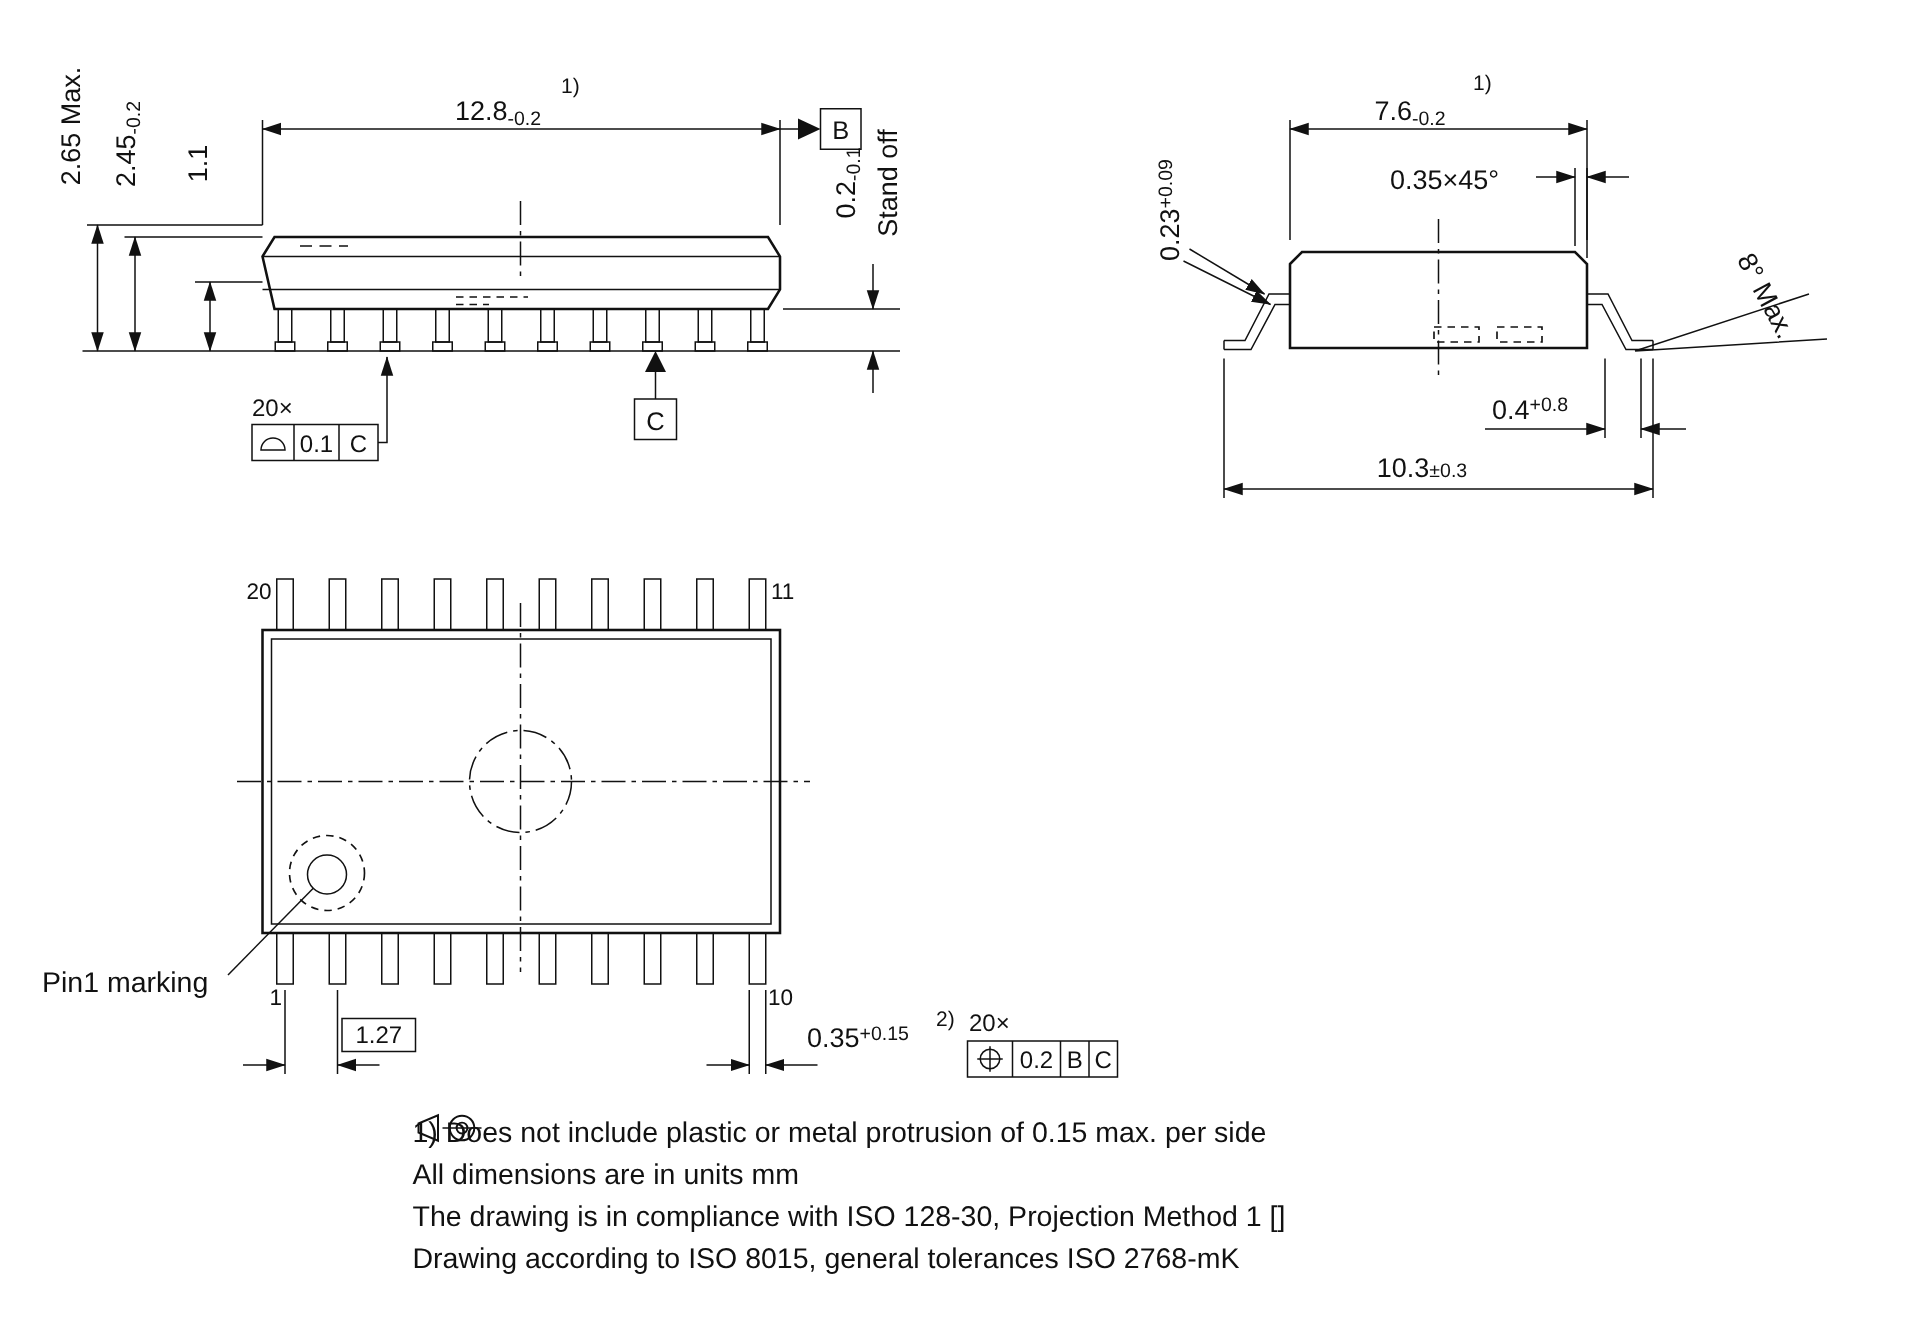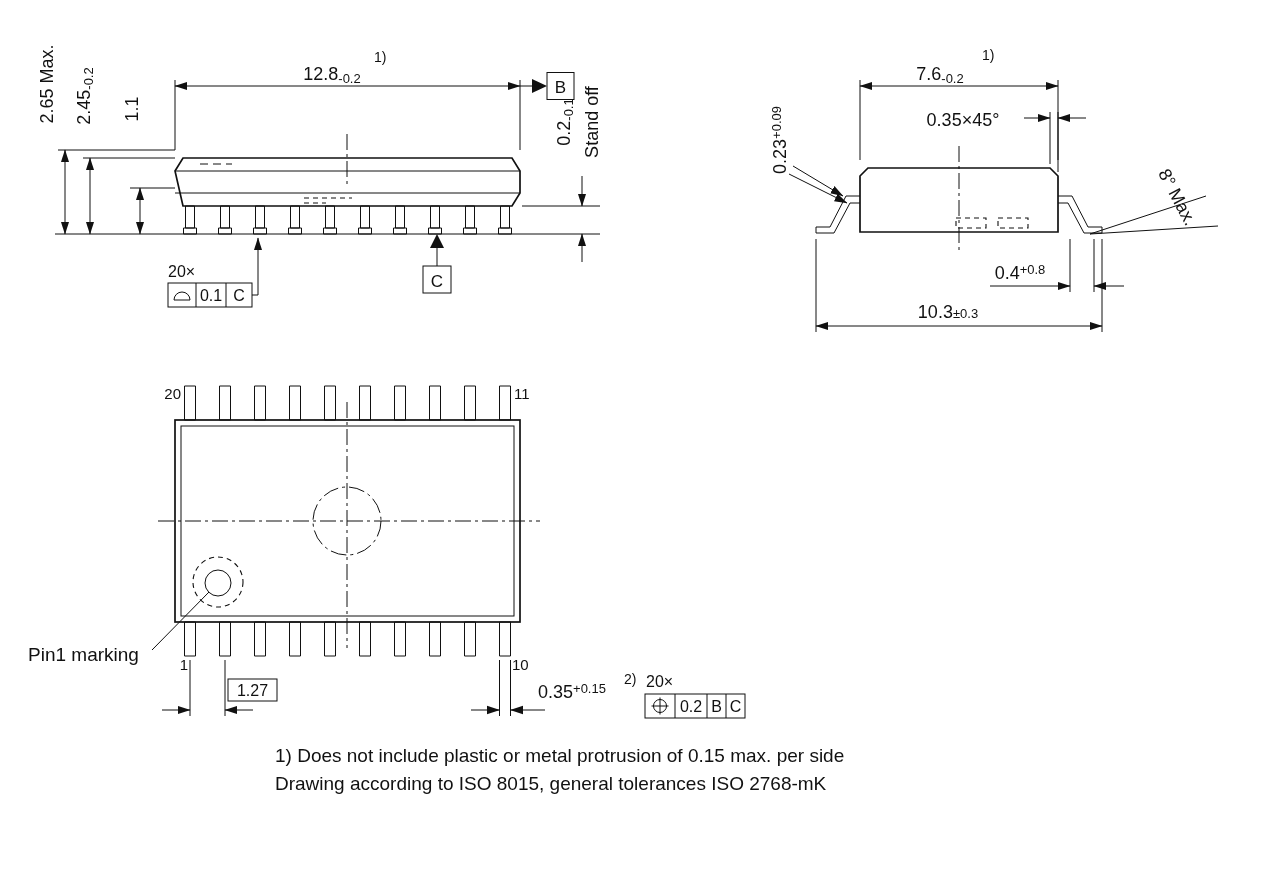--- a/index.html
+++ b/index.html
@@ -160,16 +160,23 @@
       <path class="t" d="M651.5,706 H668.5 M660,697.5 V714.5"></path>
     </g>
     <text class="tx16 mid" x="691" y="712">0.2</text>
     <text class="tx16 mid" x="716.5" y="712">B</text>
     <text class="tx16 mid" x="735.5" y="712">C</text>
   </g>
 </svg>
 
 <div class="notes">
   <div>1) Does not include plastic or metal protrusion of 0.15 max. per side</div>
+  <div>All dimensions are in units mm</div>
+  <div><span>The drawing is in compliance with ISO 128-30, Projection Method 1 [</span><svg class="sym" width="48" height="20" viewBox="0 0 48 20">
+          <polygon points="4,7 17,1.5 17,18.5 4,13" fill="none" stroke="#111" stroke-width="1.3"></polygon>
+          <line x1="20" y1="10" x2="46" y2="10" stroke="#111" stroke-width="1"></line>
+          <circle cx="33" cy="10" r="8.2" fill="none" stroke="#111" stroke-width="1.3"></circle>
+          <circle cx="33" cy="10" r="3.6" fill="none" stroke="#111" stroke-width="1.3"></circle>
+        </svg><span>]</span></div>
   <div>Drawing according to ISO 8015, general tolerances ISO 2768-mK</div>
 </div>
 
 </div>
 
 </body></html>

